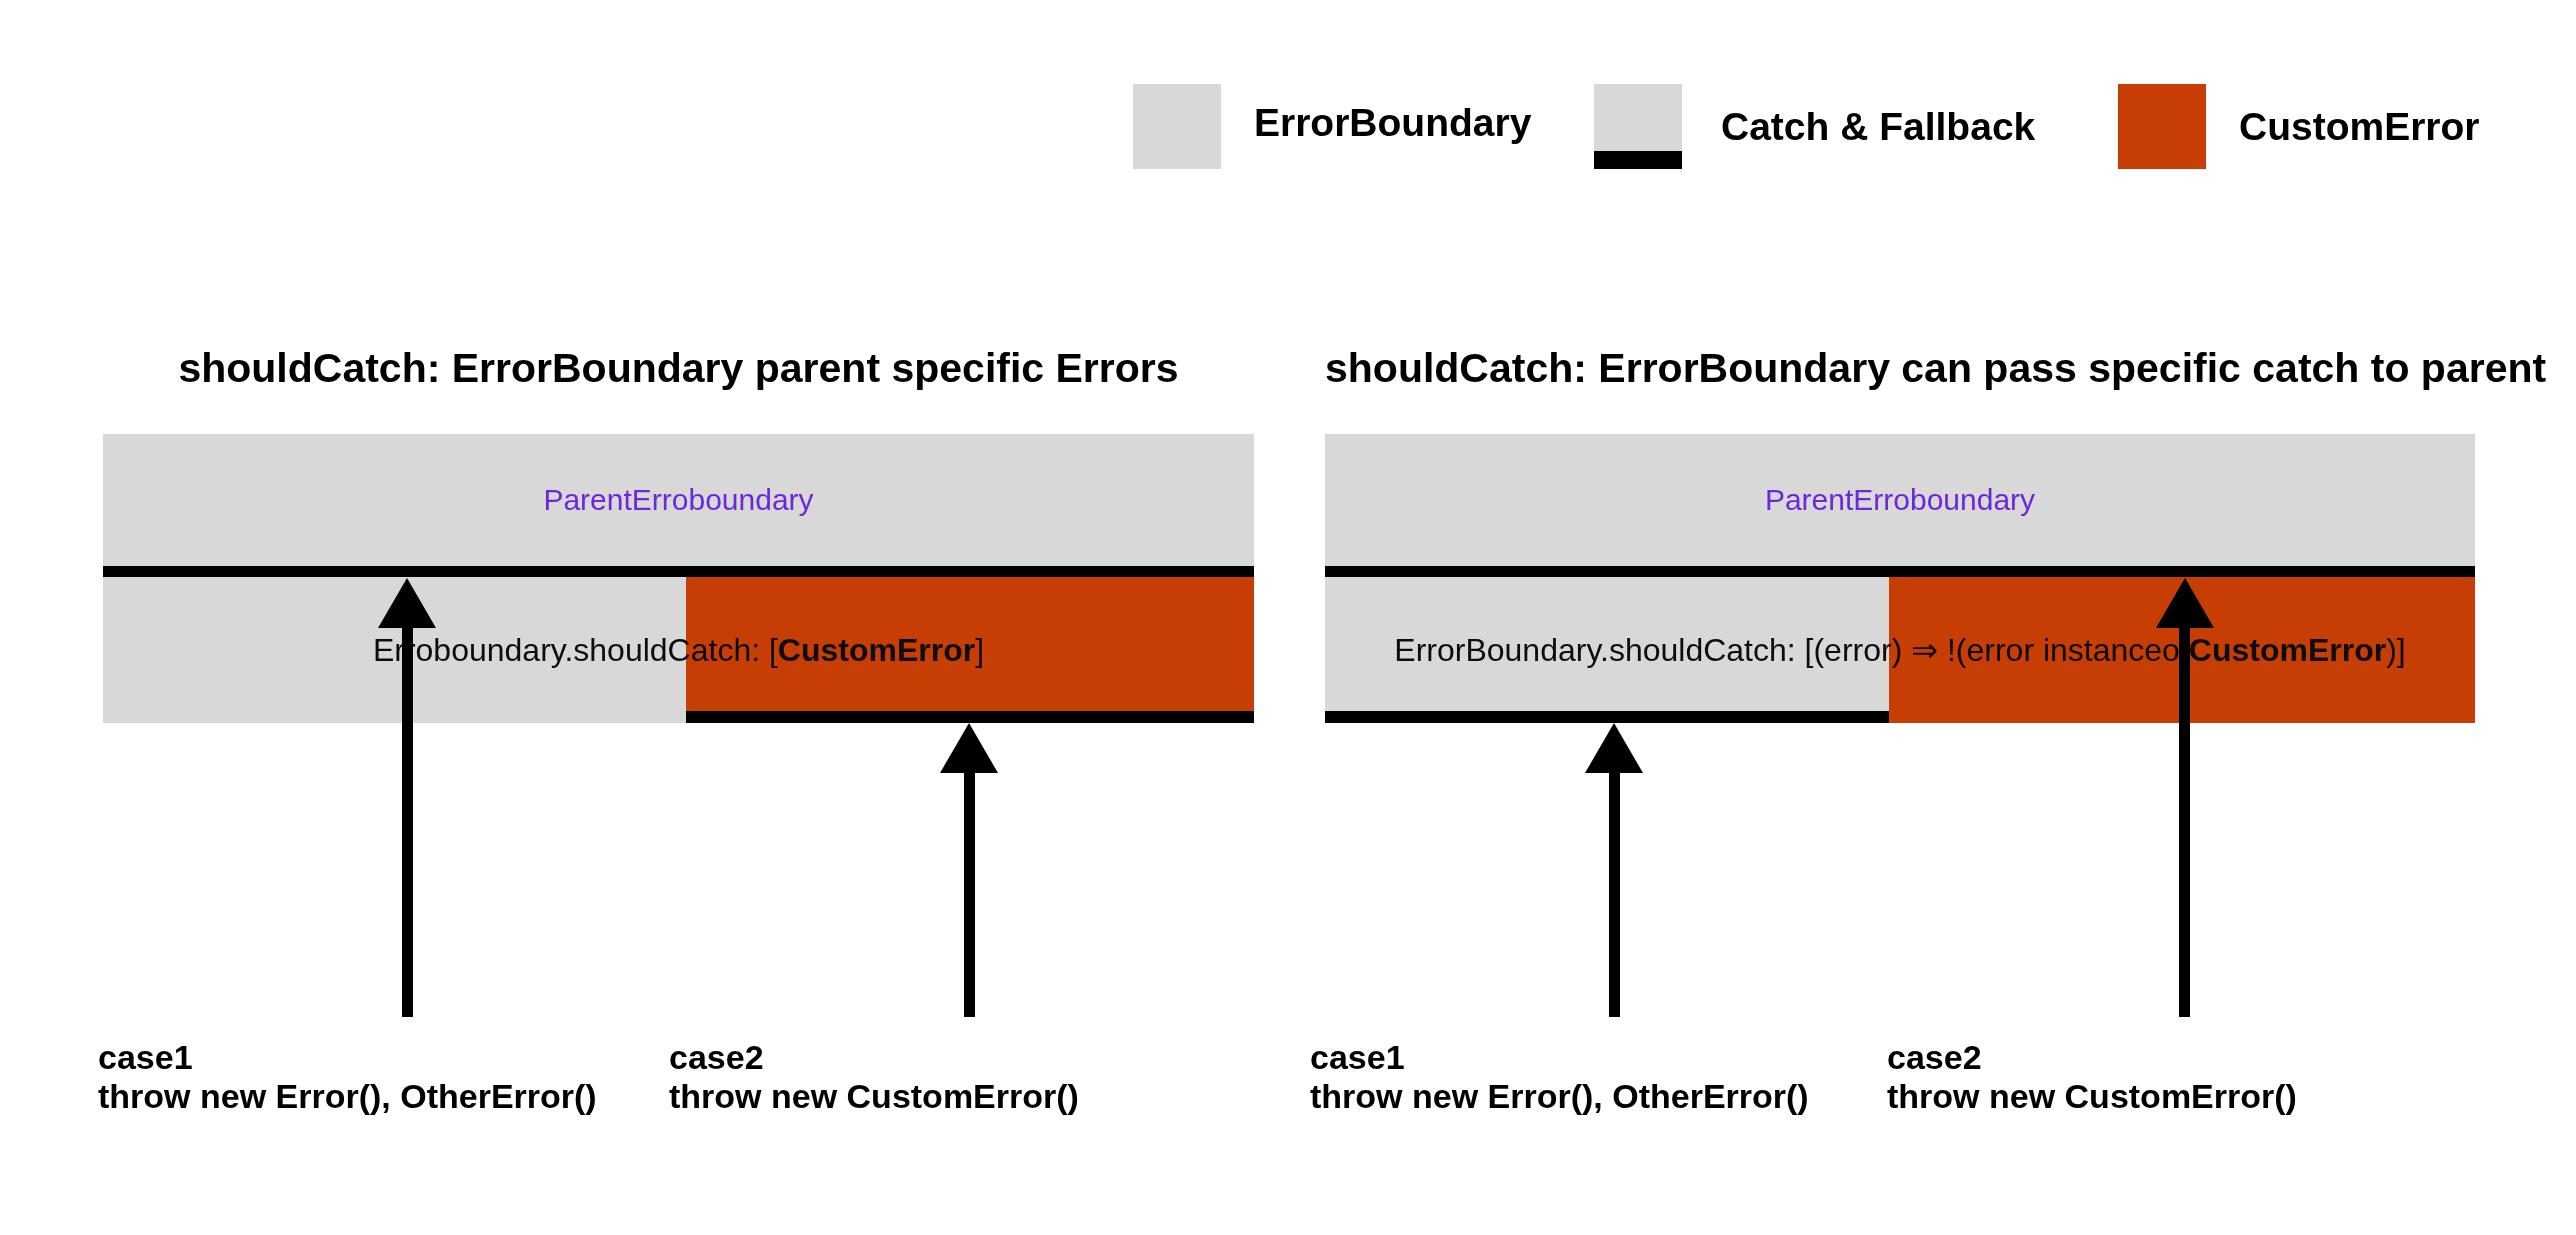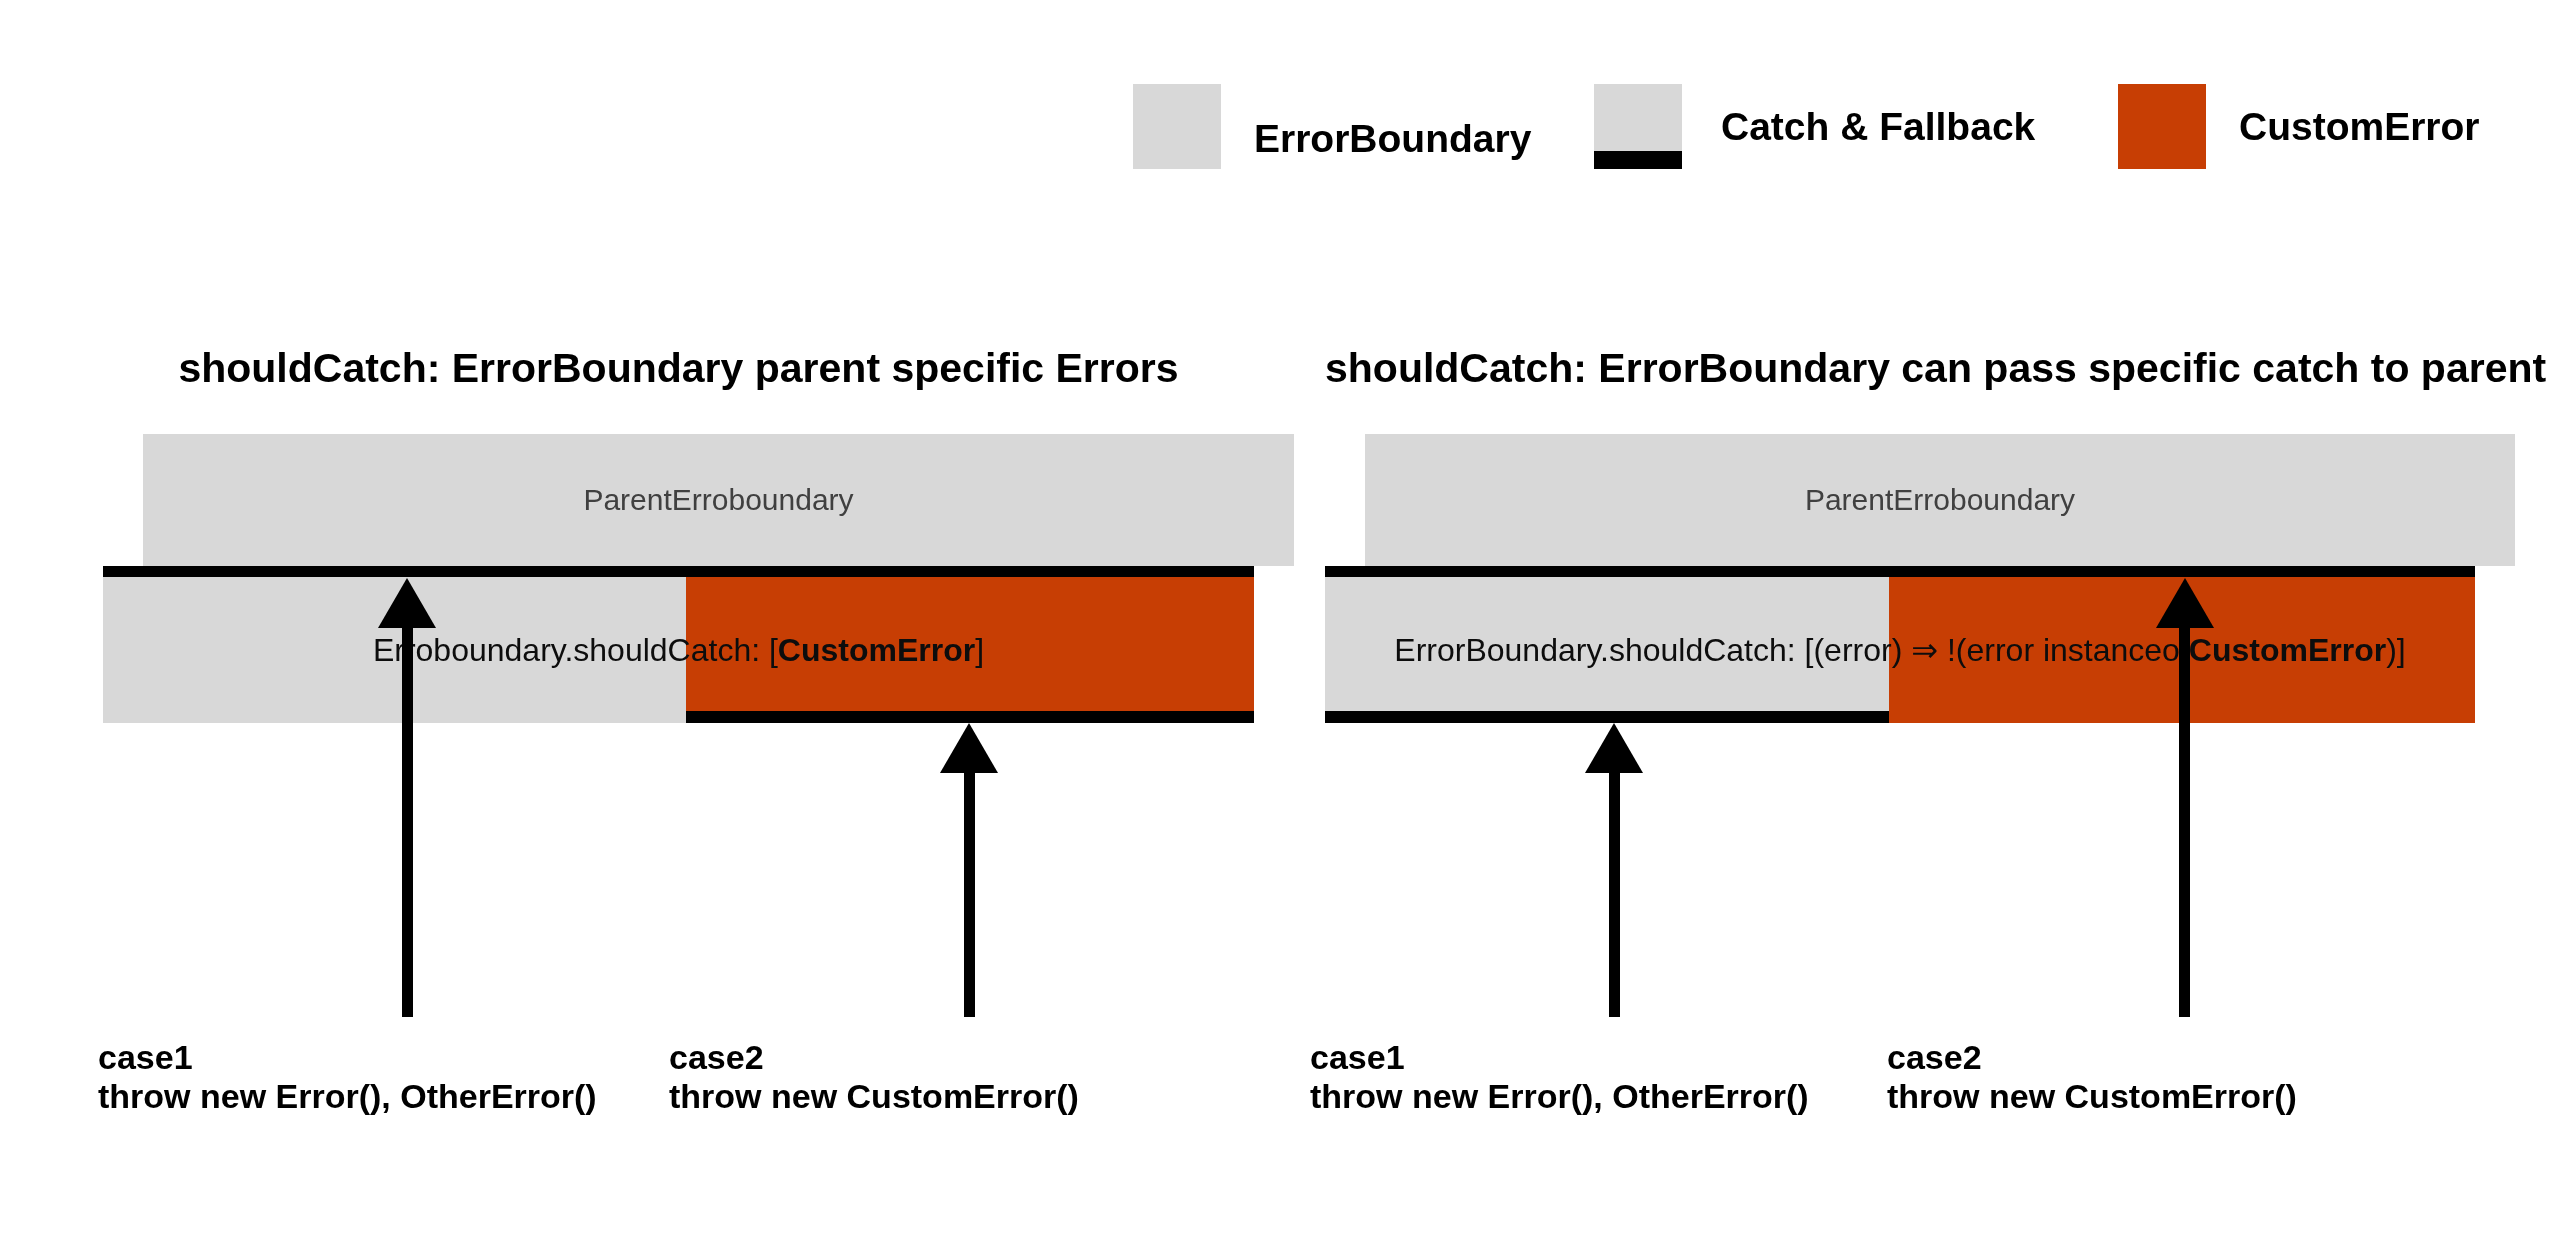--- a/index.html
+++ b/index.html
@@ -21,21 +21,21 @@
   }
 
   
   .dg-title{
     height:47px;line-height:47px;text-align:center;
     font-size:41px;font-weight:700;white-space:nowrap;
   }
   .parent-bar{
     height:132px;background:var(--c-gray,#d8d8d8);
     display:flex;align-items:center;justify-content:center;
-    font-size:30px;color:#404040;z-index:1;margin-left:40px;
+    font-size:30px;color:#6d28d9;z-index:1;
   }
   .catch-line{height:11px;background:var(--c-black,#000);z-index:1;}
   .row{height:146px;z-index:1;}
   .sec{position:absolute;top:0;height:146px;box-sizing:border-box;}
   .sec.gray{background:var(--c-gray,#d8d8d8);}
   .sec.orange{background:var(--c-orange,#c73e04);}
   .sec.band{border-bottom:12px solid var(--c-black,#000);}
   .row-label{
     position:absolute;top:0;left:0;right:0;height:146px;
     display:flex;align-items:center;justify-content:center;
@@ -53,21 +53,21 @@
   .case-label{
     width:599px;text-align:left;font-weight:700;
     font-size:34px;line-height:39px;white-space:nowrap;
   }
 </style>
 </head>
 <body style="background: rgb(255, 255, 255);">
 
 <div class="abs" style="left:0;top:0;width:2576px;height:181px;">
   <div class="abs swatch gray" style="left:1133px;top:84px;"></div>
-  <div class="abs legend-label" style="left:1254px;top:96px;">ErrorBoundary</div>
+  <div class="abs legend-label" style="left:1254px;top:80px;">ErrorBoundary</div>
 
   <div class="abs swatch catch" style="left:1594px;top:84px;"></div>
   <div class="abs legend-label" style="left:1721px;top:84px;">Catch &amp; Fallback</div>
 
   <div class="abs swatch orange" style="left:2118px;top:84px;"></div>
   <div class="abs legend-label" style="left:2239px;top:84px;">CustomError</div>
 </div>
 
 <div>
   <div class="abs dg-title" style="left:103px;top:345px;width:1151px;">shouldCatch: ErrorBoundary parent specific Errors</div>

